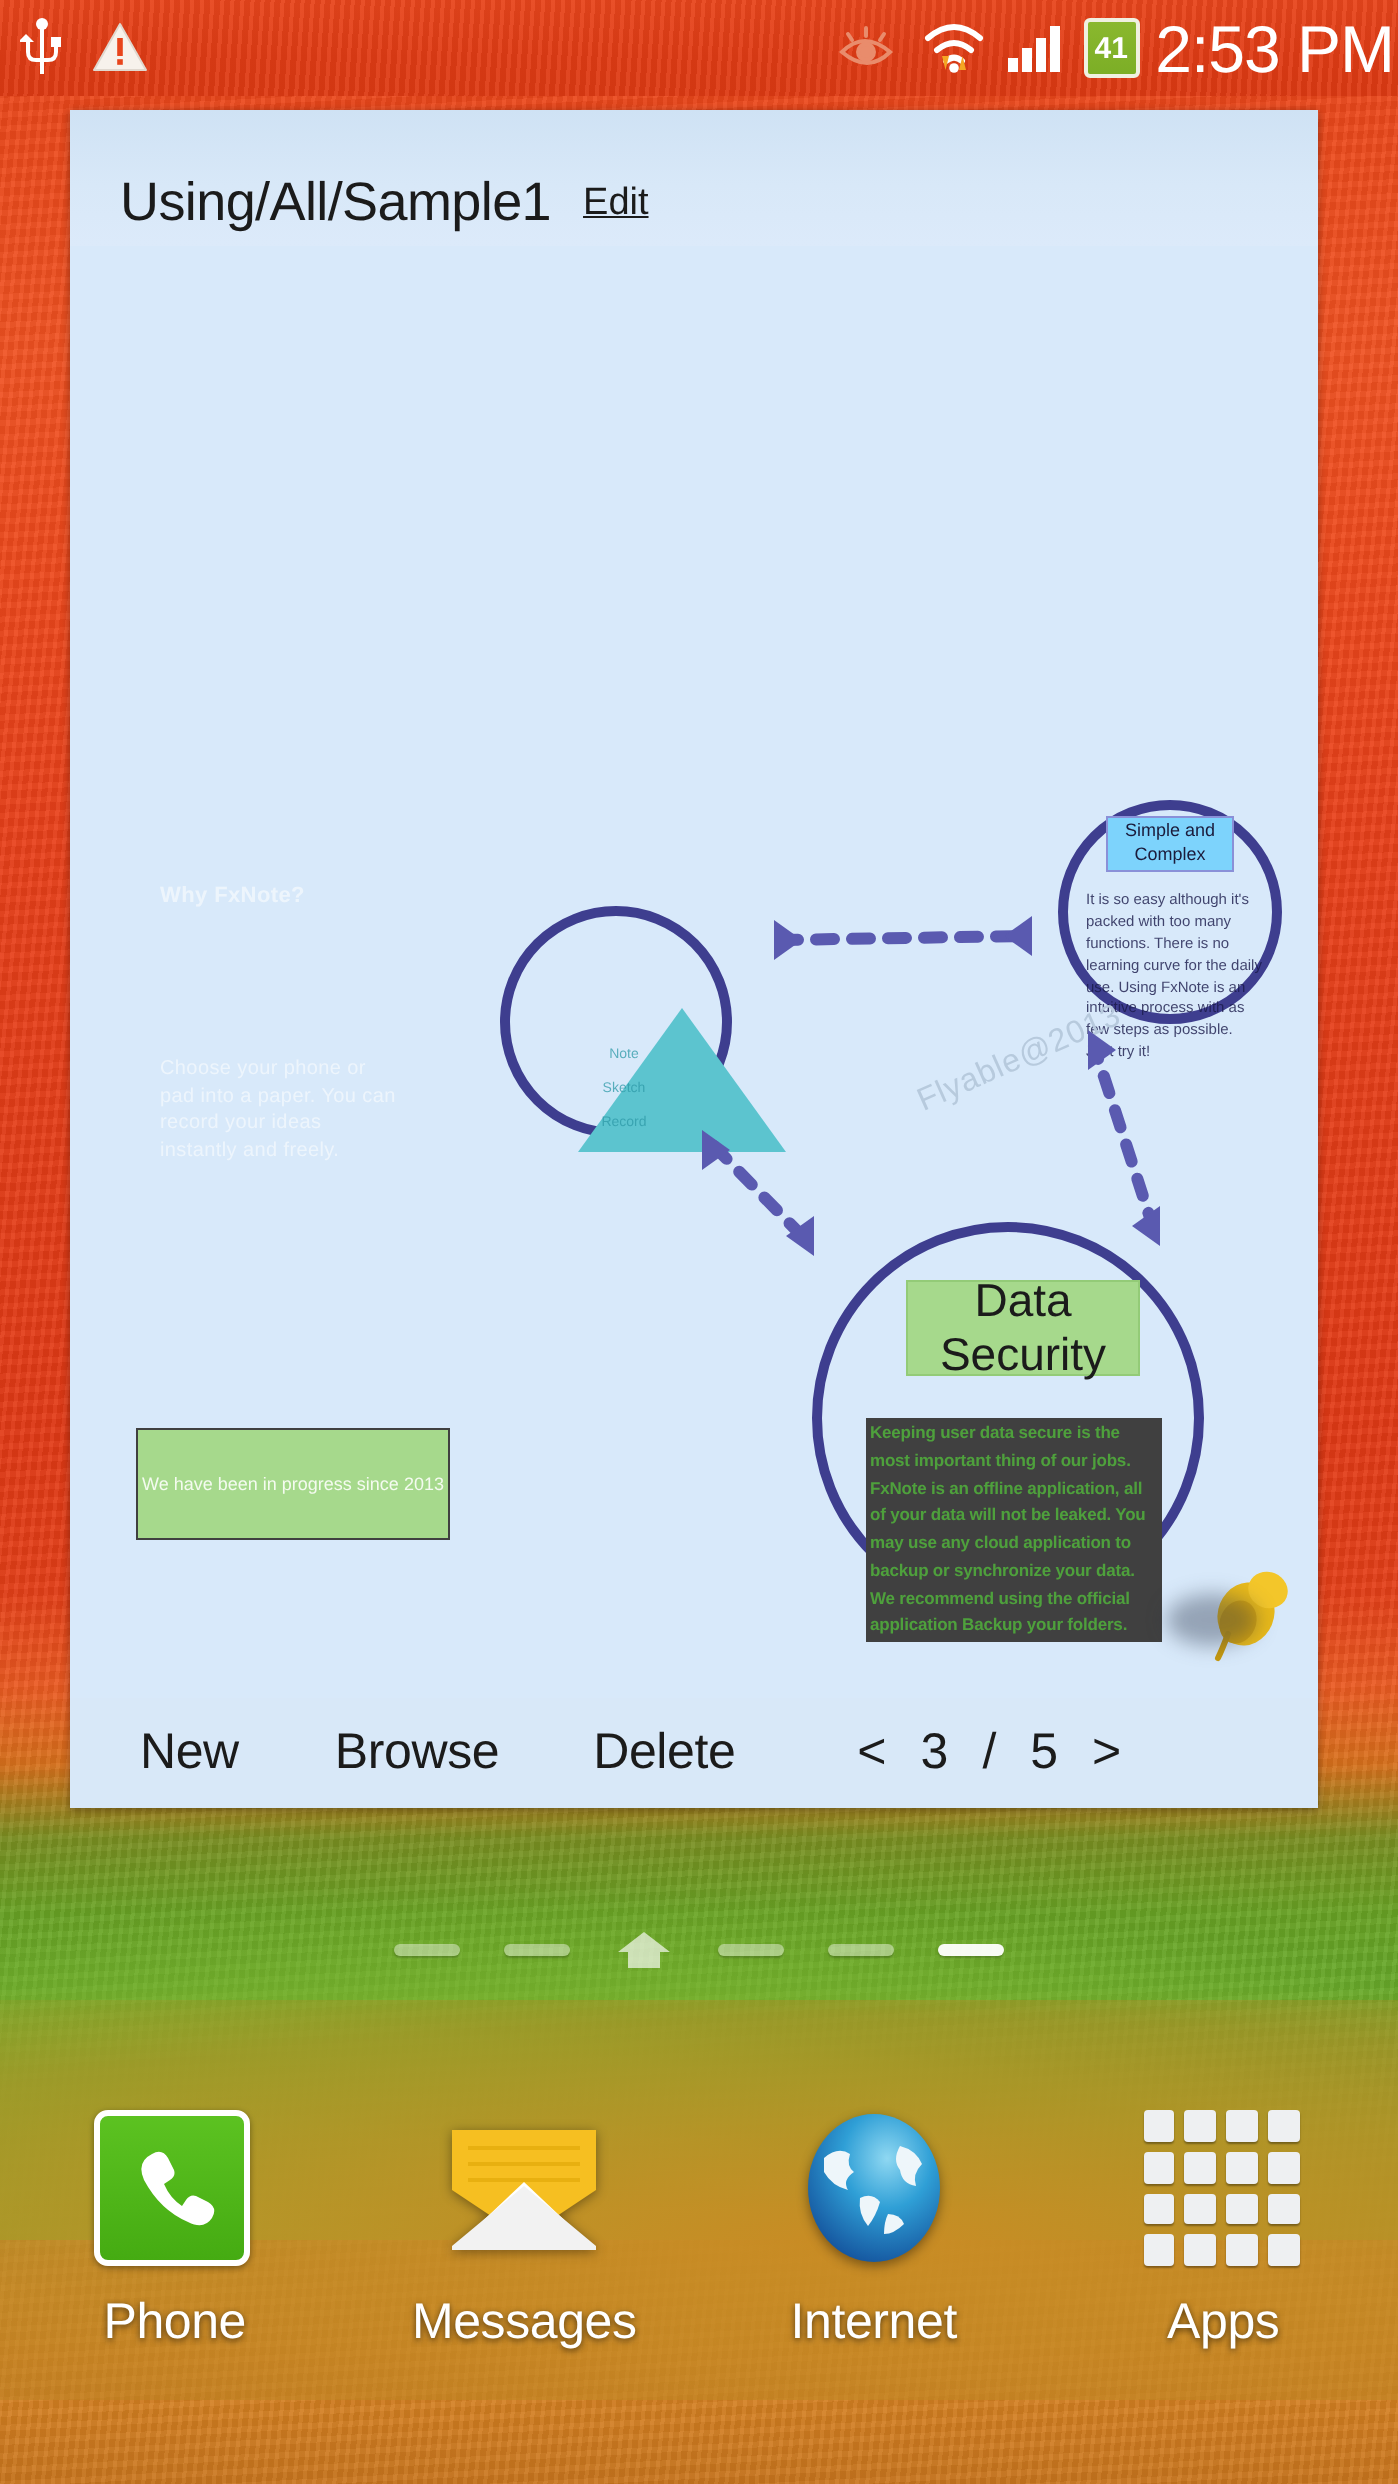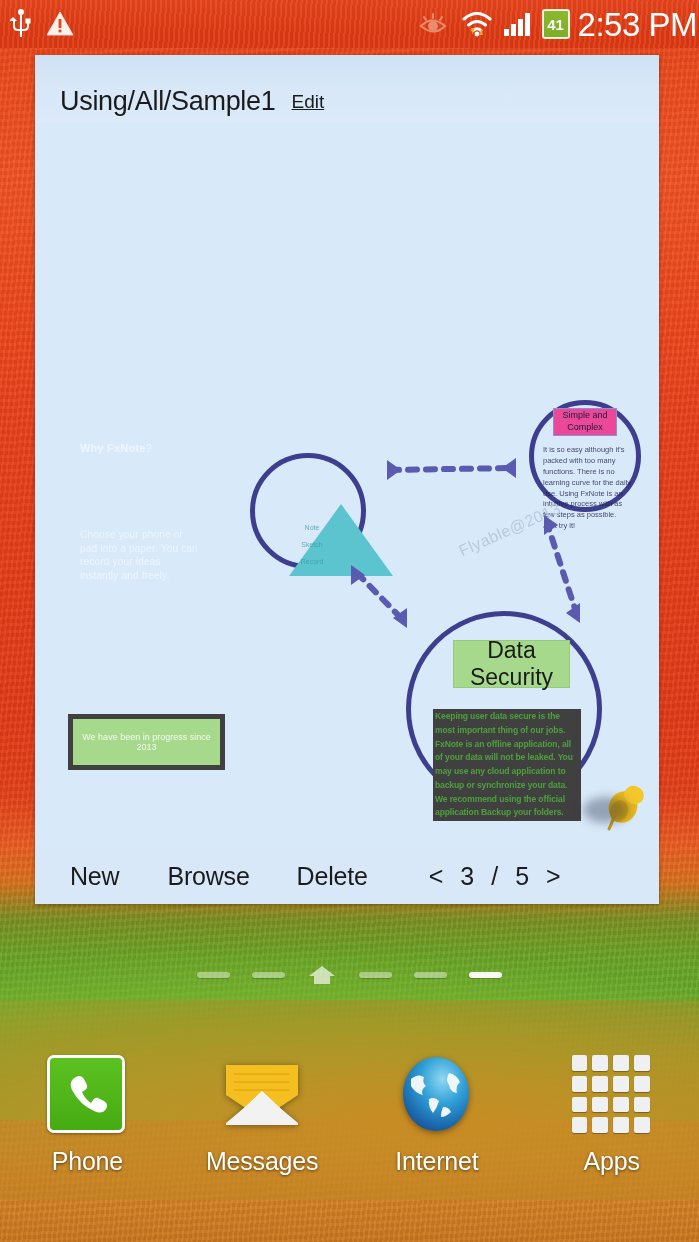--- a/index.html
+++ b/index.html
@@ -118,28 +118,28 @@
     border:5px solid #7cc242; background:#d8e9fa;
     display:flex;align-items:center;justify-content:center;text-align:center;
     color:#4c8f3e; font-size:8px; line-height:1.25; padding:0 6px;
   }
 
   .labelbox{
     position:absolute; display:flex;align-items:center;justify-content:center;
     text-align:center;
   }
   .labelbox.purple{
-    background:#ec4899; border:1px solid #8a90d8; color:#1b1b3b;
+    background:#7dd3fc; border:1px solid #8a90d8; color:#1b1b3b;
     font-size:9px; line-height:1.3;
   }
   .labelbox.greenbig{
     background:#a6d98c; border:1px solid #93cb77; color:#1b1b1b; font-size:23px;
   }
   .labelbox.greensm{
-    background:#a6d98c; border:5px solid #404040; color:#f4fbef; font-size:9px;
+    background:#a6d98c; border:1px solid #404040; color:#f4fbef; font-size:9px;
   }
 
   .bodytext{
     position:absolute; font-size:7.5px; line-height:1.45; color:#1a1a4a;
     opacity:.8;
   }
   .bodytext.selected{
     background:#404040; color:#4ea03c; opacity:1;
     font-size:8.5px; line-height:1.62; padding:1px 2px;
     font-weight:bold; letter-spacing:-.1px;
@@ -180,21 +180,21 @@
   .pdash{
     width:33px;height:6px;border-radius:3px;background:rgba(255,255,255,.42);
     box-shadow:0 1px 1px rgba(0,0,0,.2);
   }
   .pdash.active{ background:rgba(255,255,255,.95); }
   .home-ic{ width:30px; height:22px; opacity:.8; }
 
   
   #dock{
     position:absolute; left:0; top:1045px; width:699px; height:197px; z-index:20;
-    display:flex; align-items:flex-start; justify-content:space-around; padding-top:10px;
+    display:flex; align-items:flex-start; justify-content:space-around; padding-top:10px;text-align:center;
   }
   .dockitem{ width:150px; display:flex; flex-direction:column; align-items:center; gap:12px; cursor:pointer;}
   .dockicon{ width:80px; height:80px; position:relative;}
   .docklabel{
     font-size:25px; color:#ffffff; text-shadow:0 1px 3px rgba(0,0,0,.6);
     letter-spacing:-.2px;
   }
 
   
   .ic-phone{

